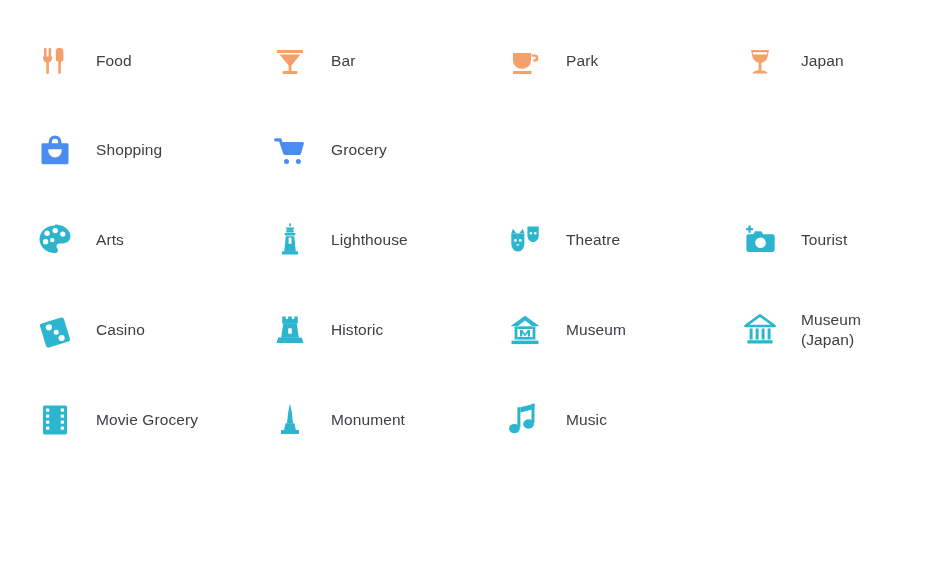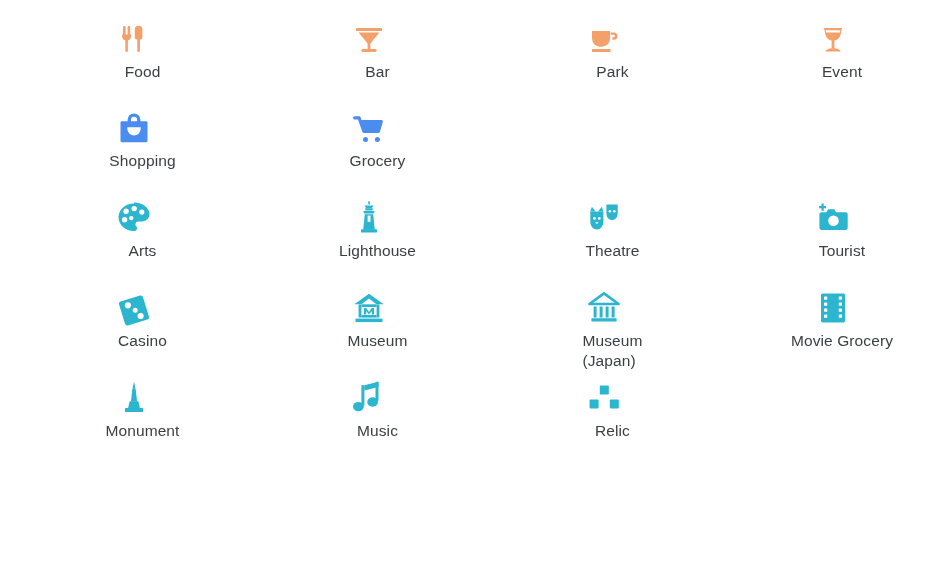--- a/index.html
+++ b/index.html
@@ -21,21 +21,21 @@
     display: grid;
     grid-template-columns: 235px 235px 235px 224px;
     grid-template-rows: 89px 90px 90px 90px 90px 90px 42px;
     align-content: start;
     box-sizing: border-box;
     padding-top: 16px;
     padding-left: 0px;
   }
   .cell {
     display: flex;
-    flex-direction: column;
+    flex-direction: row;
     align-items: center;
     gap: 0px;
     padding-left: 32px;
     box-sizing: border-box;
   }
   .cell.empty {
     visibility: hidden;
   }
   .icon-box {
     width: 46px;
@@ -99,21 +99,21 @@
     </div>
     <div class="cell">
       <span class="icon-box">
         <svg width="40" height="40" viewBox="0 0 40 40" fill="#F4A06A" xmlns="http://www.w3.org/2000/svg">
           <path d="M11 9h18l-1.4 6.4a7.8 7.8 0 0 1-7.6 6.1 7.8 7.8 0 0 1-7.6-6.1z"></path>
           <path d="M12.6 11.3h14.8l-.5 2.3H13.1z" fill="#ffffff"></path>
           <rect x="18.6" y="20.5" width="2.8" height="9" rx="0.5"></rect>
           <path d="M12.5 32.6c0-2 3.4-3.4 7.5-3.4s7.5 1.4 7.5 3.4z"></path>
         </svg>
       </span>
-      <span class="cell-label">Event</span>
+      <span class="cell-label">Japan</span>
     </div>
     <div class="cell">
       <span class="icon-box">
         <svg width="40" height="40" viewBox="0 0 40 40" fill="#4A8CF0" xmlns="http://www.w3.org/2000/svg">
           <path d="M20 5.5a6.4 6.4 0 0 0-6.4 6.4v2.2h3.3v-2.2a3.1 3.1 0 0 1 6.2 0v2.2h3.3v-2.2A6.4 6.4 0 0 0 20 5.5z"></path>
           <rect x="6.5" y="13.2" width="27" height="21" rx="1.4"></rect>
           <path d="M13.3 19.2h13.4v1.6a6.7 6.7 0 0 1-13.4 0z" fill="#ffffff"></path>
         </svg>
       </span>
       <span class="cell-label">Shopping</span>
@@ -196,20 +196,31 @@
           <circle cx="13.9" cy="17.3" r="3.1" fill="#ffffff"></circle>
           <circle cx="21.2" cy="22.3" r="2.5" fill="#ffffff"></circle>
           <circle cx="26.6" cy="28" r="3.1" fill="#ffffff"></circle>
         </svg>
       </span>
       <span class="cell-label">Casino</span>
     </div>
     <div class="cell">
       <span class="icon-box">
         <svg width="40" height="40" viewBox="0 0 40 40" fill="#2CB5CE" xmlns="http://www.w3.org/2000/svg">
+          <path d="M12.2 6.4h3.5v2.6h2.4V6.4h3.8v2.6h2.4V6.4h3.5v7.2H12.2z"></path>
+          <path d="M13.2 13.2h13.6l2 14.6H11.2z"></path>
+          <path d="M18.2 18.3h3.6v5.4h-3.6z" fill="#ffffff"></path>
+          <path d="M8.2 27.6h23.6l1.7 5.4H6.5z"></path>
+        </svg>
+      </span>
+      <span class="cell-label">Historic</span>
+    </div>
+    <div class="cell">
+      <span class="icon-box">
+        <svg width="40" height="40" viewBox="0 0 40 40" fill="#2CB5CE" xmlns="http://www.w3.org/2000/svg">
           <path d="M20 5.8l14.6 10.4H5.4z"></path>
           <path d="M20 10.6l7.4 5.6H12.6z" fill="#ffffff"></path>
           <path d="M9.6 16.4h2.8v13.2H9.6zM27.6 16.4h2.8v13.2h-2.8z"></path>
           <path d="M12.4 16.4h15.2v2.6H12.4z"></path>
           <path d="M12.4 27h15.2v2.6H12.4z"></path>
           <path d="M6.5 30.6h27v3.5h-27z"></path>
           <path d="M15 20h2.3l2.7 4 2.7-4H25v6.4h-2.2v-3.5L20 26.6l-2.8-3.7v3.5H15z"></path>
         </svg>
       </span>
       <span class="cell-label">Museum</span>
@@ -260,23 +271,13 @@
         <svg width="40" height="40" viewBox="0 0 40 40" fill="#2CB5CE" xmlns="http://www.w3.org/2000/svg">
           <path d="M15.4 7.2l14.1-3.4v5.2L15.4 12.4z"></path>
           <rect x="12.4" y="7.2" width="3" height="20.4"></rect>
           <rect x="26.5" y="3.8" width="3" height="19"></rect>
           <ellipse cx="9.4" cy="28.6" rx="5.4" ry="4.7"></ellipse>
           <ellipse cx="23.6" cy="24" rx="5.4" ry="4.7"></ellipse>
         </svg>
       </span>
       <span class="cell-label">Music</span>
     </div>
-    <div class="cell">
-      <span class="icon-box">
-        <svg width="40" height="40" viewBox="0 0 40 40" fill="#2CB5CE" xmlns="http://www.w3.org/2000/svg">
-          <rect x="15.8" y="7.6" width="9" height="9" rx="0.8"></rect>
-          <rect x="5.6" y="21.4" width="9" height="9" rx="0.8"></rect>
-          <rect x="25.8" y="21.4" width="9" height="9" rx="0.8"></rect>
-        </svg>
-      </span>
-      <span class="cell-label">Relic</span>
-    </div>
   </div>
 
 </body></html>

